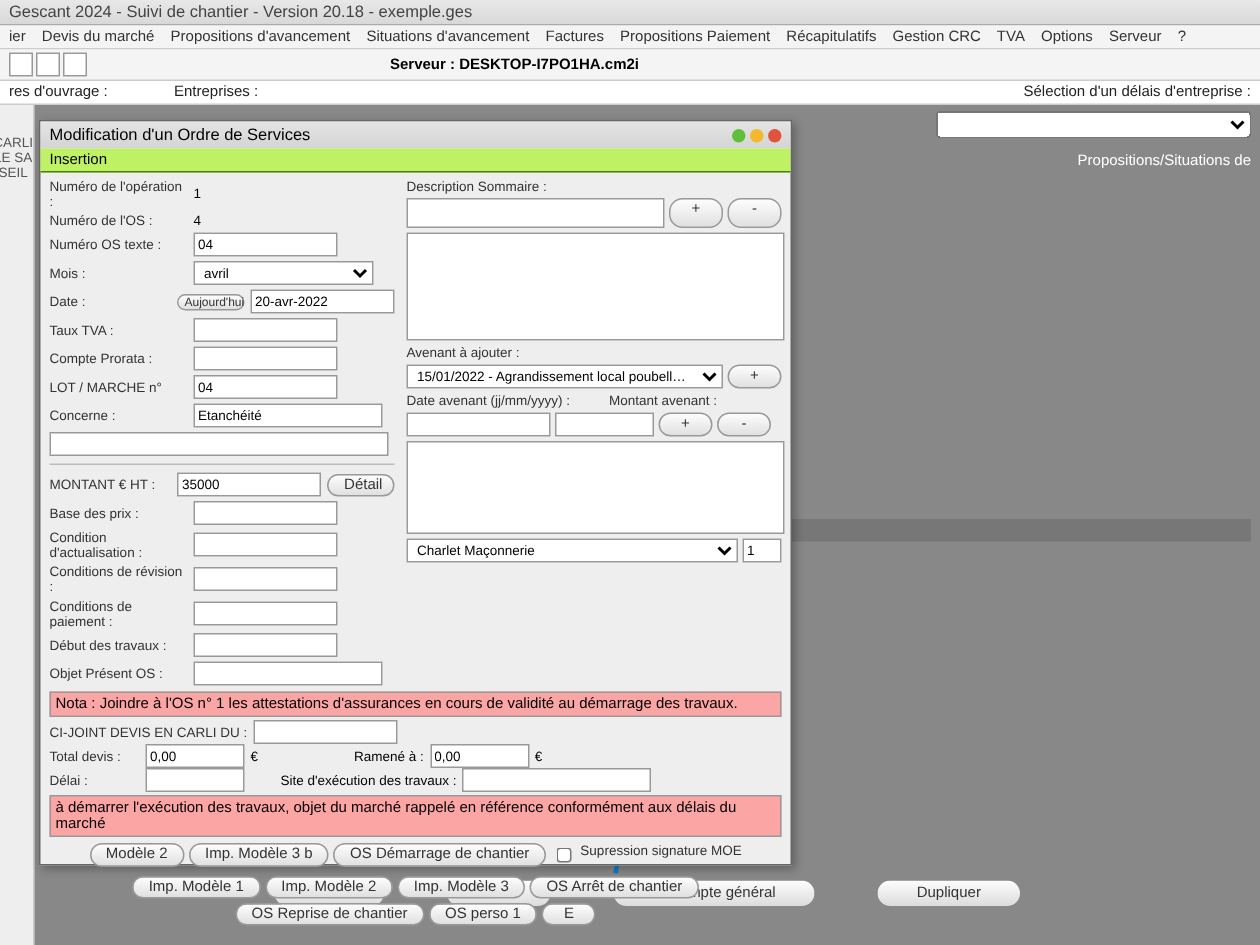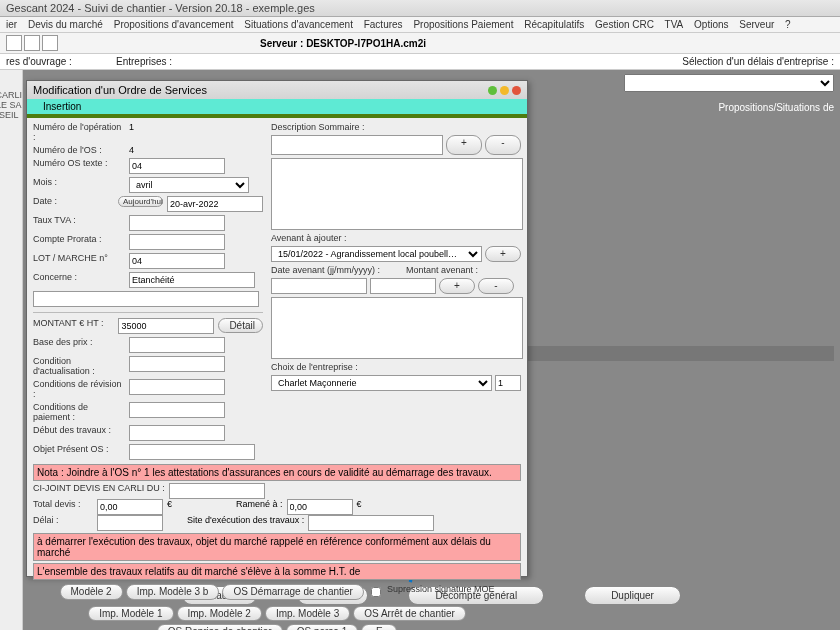--- a/index.html
+++ b/index.html
@@ -29,25 +29,25 @@
 .tr-box{background:#fff;border:1px solid #999;width:80px;height:180px;margin-left:6px;font-size:9px}
 .bottom-btns2{position:absolute;bottom:25px;display:flex;gap:40px;left:0;right:0;justify-content:center}
 .big-oval{background:linear-gradient(#fdfdfd,#dcdcdc);border:1px solid #888;border-radius:10px;padding:3px 26px;font-size:10px;color:#333}
 
 
 .modal{position:absolute;left:26px;top:80px;width:500px;height:495px;background:#eee;border:1px solid #666;box-shadow:2px 2px 6px rgba(0,0,0,.3);z-index:10}
 .m-title{background:linear-gradient(#e4e4e4,#d4d4d4);font-size:11px;padding:3px 6px;display:flex;align-items:center}
 .m-dots{margin-left:auto;display:flex;gap:3px}
 .dot{width:9px;height:9px;border-radius:50%}
 .dg{background:#5fbf3b}.dy{background:#f3b92a}.dr{background:#e1543c}
-.m-sub{background:#5eead4;font-size:10px;padding:2px 16px;border-bottom:4px solid #4d7c0f}
+.m-sub{background:#bef264;font-size:10px;padding:2px 6px;border-bottom:1px solid #4d7c0f}
 .m-body{display:flex;padding:4px 6px;gap:8px}
 .m-left{width:230px;display:flex;flex-direction:column;gap:3px}
 .m-right{flex:1;display:flex;flex-direction:column;gap:3px}
-.frow{display:flex;align-items:flex-start;gap:4px;font-size:9px}
+.frow{display:flex;align-items:center;gap:4px;font-size:9px}
 .frow label{width:92px;color:#333}
 .finput{border:1px solid #999;background:#fff;height:14px;font-size:9px;padding:0 2px}
 .w60{width:60px}.w90{width:90px}.w120{width:120px}.wfull{flex:1}
 .sel{border:1px solid #999;background:#fff;height:16px;font-size:9px;padding:0 2px}
 .txtarea{border:1px solid #999;background:#fff;height:70px;width:100%}
 .small-label{font-size:9px;color:#333}
 .hr{height:1px;background:#bbb;margin:2px 0}
 .os-btns{display:flex;flex-wrap:wrap;gap:3px;justify-content:center;padding:4px 0}
 .wide-note{border:1px solid #999;background:#fca5a5;font-size:10px;padding:2px 3px;width:360px}
 .chk{width:10px;height:10px}
@@ -247,21 +247,20 @@
           <span class="small-label">Date avenant (jj/mm/yyyy) :</span>
           <span class="small-label" style="margin-left:20px">Montant avenant :</span>
         </div>
       <div style="display:flex;gap:3px">
           <input class="finput w90" style="">
           <input class="finput w60" style="">
           <span class="ovalbtn">+</span>
           <span class="ovalbtn">-</span>
         </div>
       <div class="txtarea" style="height:60px"></div>
-      <div class="small-label">Choix de l'entreprise :</div>
       <div style="display:flex;gap:3px">
           <select class="sel wfull"><option>Charlet Maçonnerie</option></select>
           <input class="finput" style="width: 20px;" value="1">
         </div>
     </div>
   </div>
   <div style="padding:0 6px">
     <div class="wide-note" style="width:480px">Nota : Joindre à l'OS n° 1 les attestations d'assurances en cours de validité au démarrage des travaux.</div>
     <div class="frow" style="margin-top:2px">
         <span class="small-label">CI-JOINT DEVIS EN CARLI DU :</span>
@@ -275,21 +274,20 @@
         <input class="finput w60" value="0,00" style="">
         <span>€</span>
       </div>
     <div class="frow">
         <label style="width:60px">Délai :</label>
         <input class="finput w60" style="">
         <span style="margin-left:20px">Site d'exécution des travaux :</span>
         <input class="finput w120" style="">
       </div>
     <div class="wide-note" style="width:480px;margin-top:2px">à démarrer l'exécution des travaux, objet du marché rappelé en référence conformément aux délais du marché</div>
-    <div class="wide-note" style="width:480px;margin-top:2px">L'ensemble des travaux relatifs au dit marché s'élève à la somme H.T. de</div>
   </div>
   <div class="os-btns">
     <span class="ovalbtn">Modèle 2</span>
     <span class="ovalbtn">Imp. Modèle 3 b</span>
     <span class="ovalbtn">OS Démarrage de chantier</span>
     <input type="checkbox" class="chk" style="">
       <span class="small-label">Supression signature MOE</span>
     <div style="width:100%"></div>
     <span class="ovalbtn">Imp. Modèle 1</span>
     <span class="ovalbtn">Imp. Modèle 2</span>

